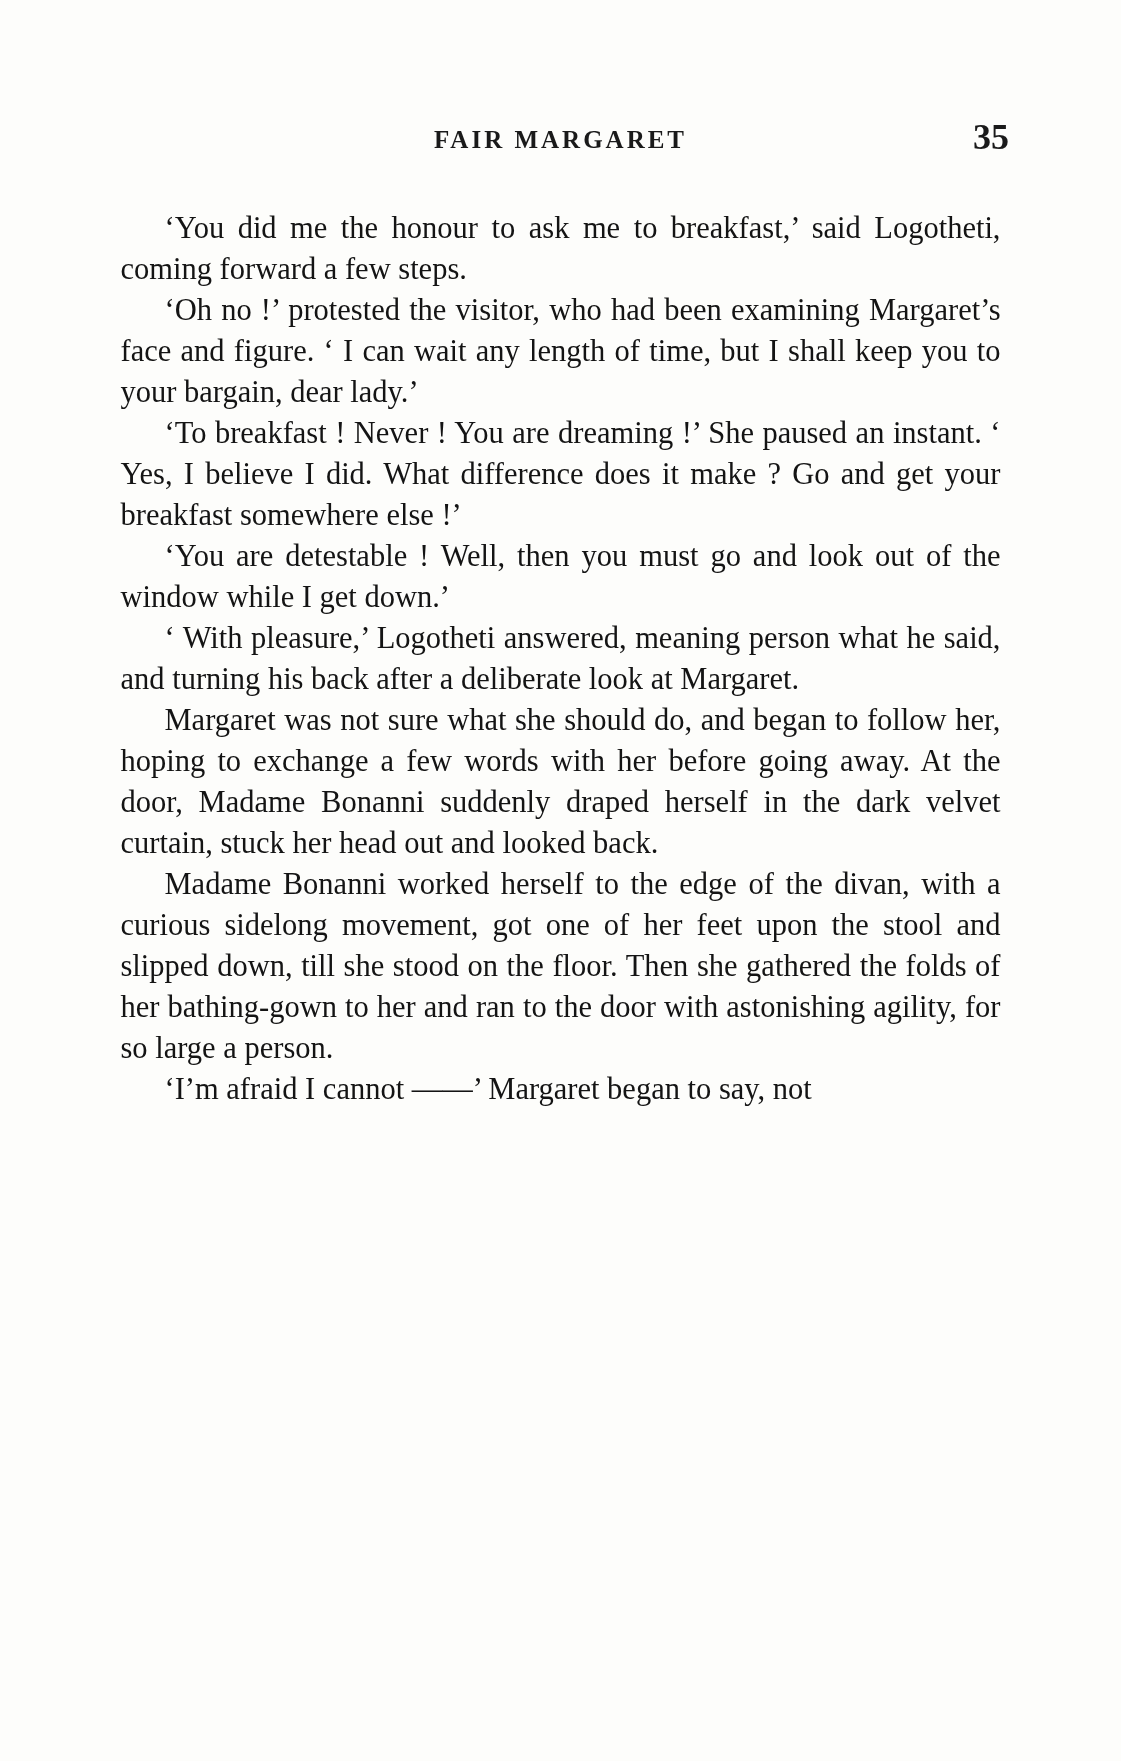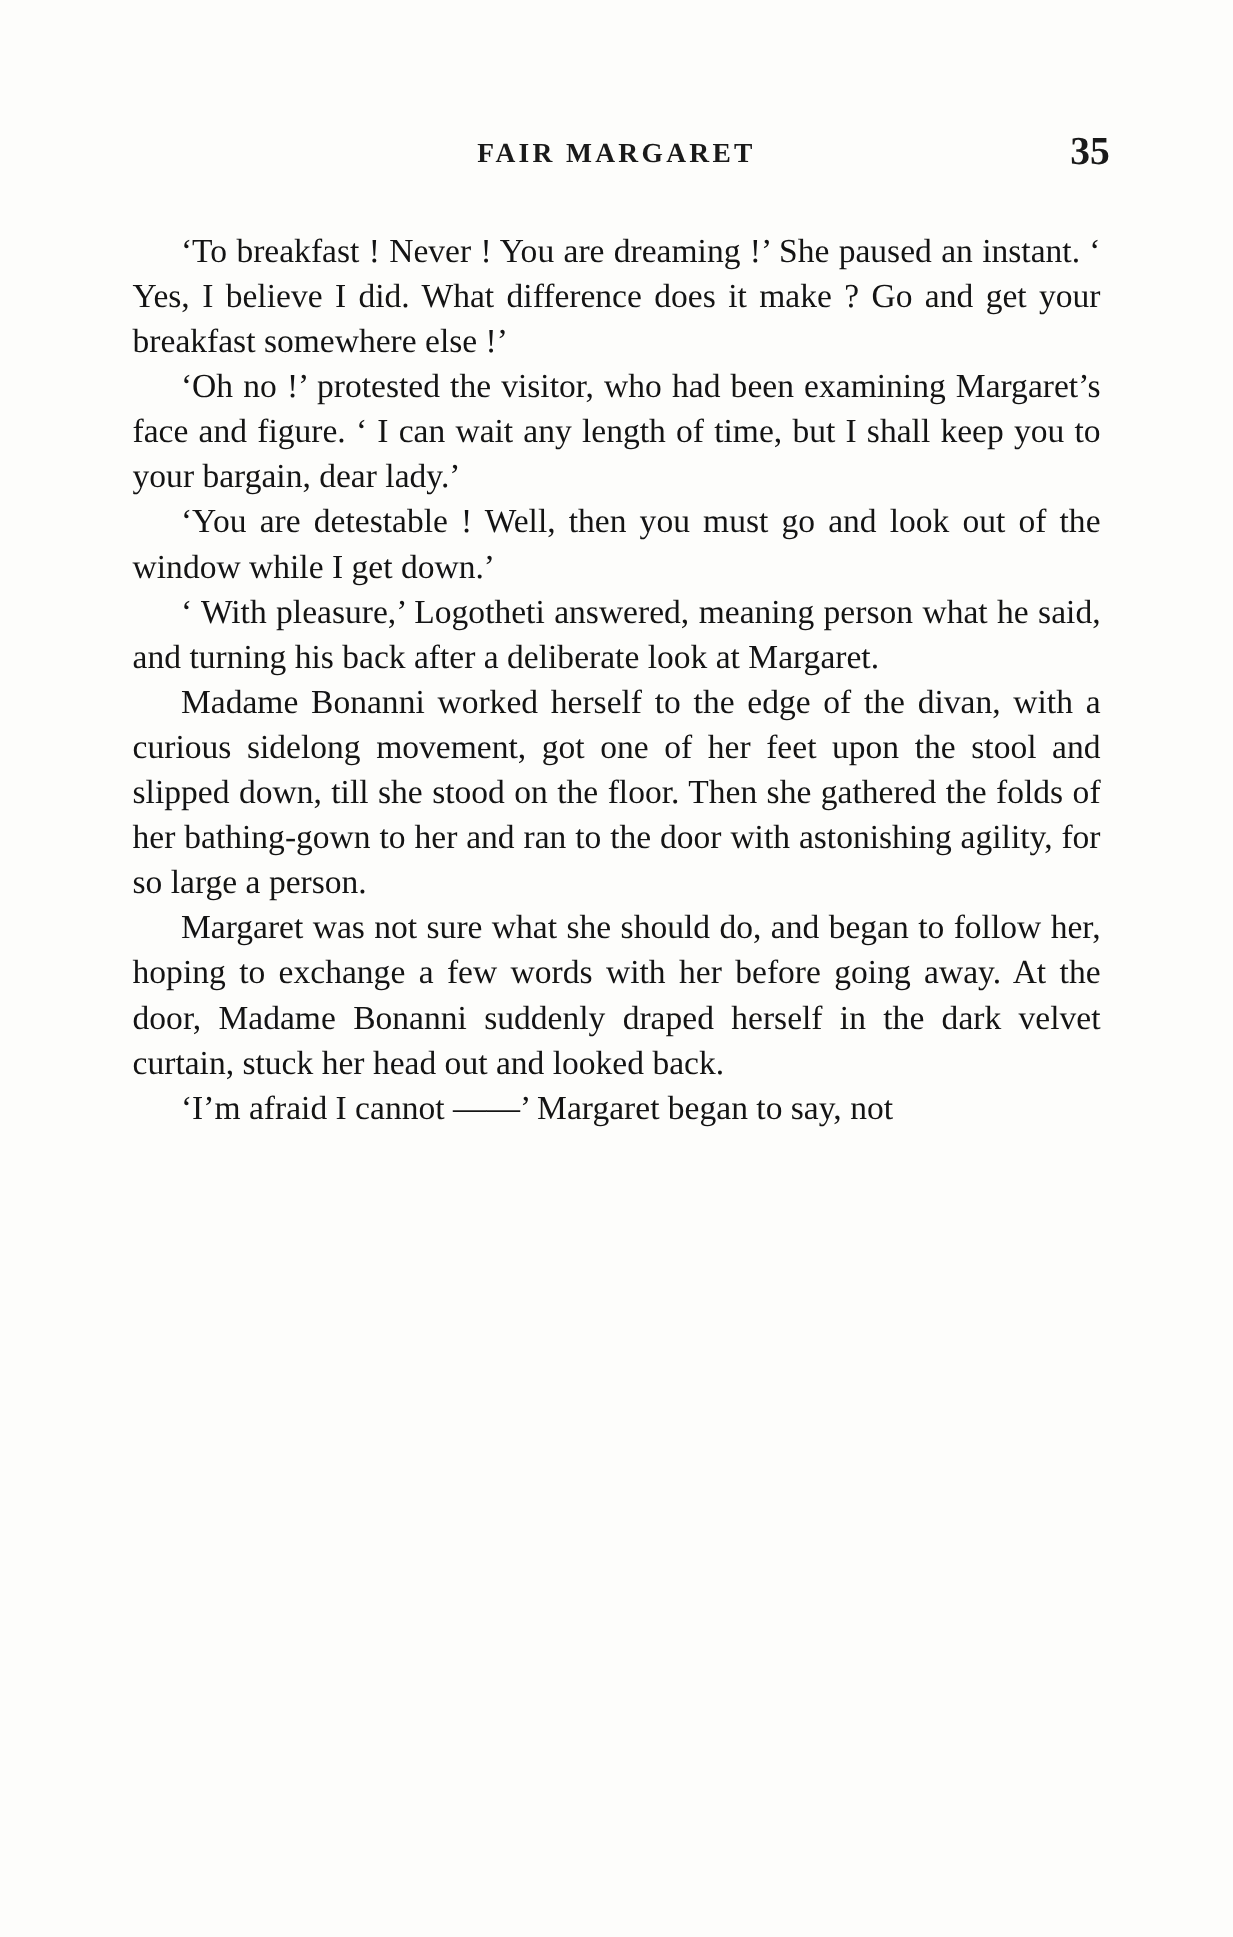--- a/index.html
+++ b/index.html
@@ -67,22 +67,23 @@
 <body>
 
 <div class="page">
 
   <div class="header">
     <div class="running-head">FAIR MARGARET</div>
     <div class="folio">35</div>
   </div>
 
   <div class="body-text">
+    <p>‘You did me the honour to ask me to breakfast,’ said Logotheti, coming forward a few steps.</p>
+    <p>‘Oh no !’ protested the visitor, who had been examining Margaret’s face and figure. ‘ I can wait any length of time, but I shall keep you to your bargain, dear lady.’</p>
     <p>‘To breakfast ! Never ! You are dreaming !’ She paused an instant. ‘ Yes, I believe I did. What difference does it make ? Go and get your breakfast somewhere else !’</p>
-    <p>‘Oh no !’ protested the visitor, who had been examining Margaret’s face and figure. ‘ I can wait any length of time, but I shall keep you to your bargain, dear lady.’</p>
     <p>‘You are detestable ! Well, then you must go and look out of the window while I get down.’</p>
     <p>‘ With pleasure,’ Logotheti answered, meaning person what he said, and turning his back after a deliberate look at Margaret.</p>
+    <p>Margaret was not sure what she should do, and began to follow her, hoping to exchange a few words with her before going away. At the door, Madame Bonanni suddenly draped herself in the dark velvet curtain, stuck her head out and looked back.</p>
     <p>Madame Bonanni worked herself to the edge of the divan, with a curious sidelong movement, got one of her feet upon the stool and slipped down, till she stood on the floor. Then she gathered the folds of her bathing-gown to her and ran to the door with astonishing agility, for so large a person.</p>
-    <p>Margaret was not sure what she should do, and began to follow her, hoping to exchange a few words with her before going away. At the door, Madame Bonanni suddenly draped herself in the dark velvet curtain, stuck her head out and looked back.</p>
     <p>‘I’m afraid I cannot ——’ Margaret began to say, not</p>
   </div>
 
 </div>
 
 </body></html>

